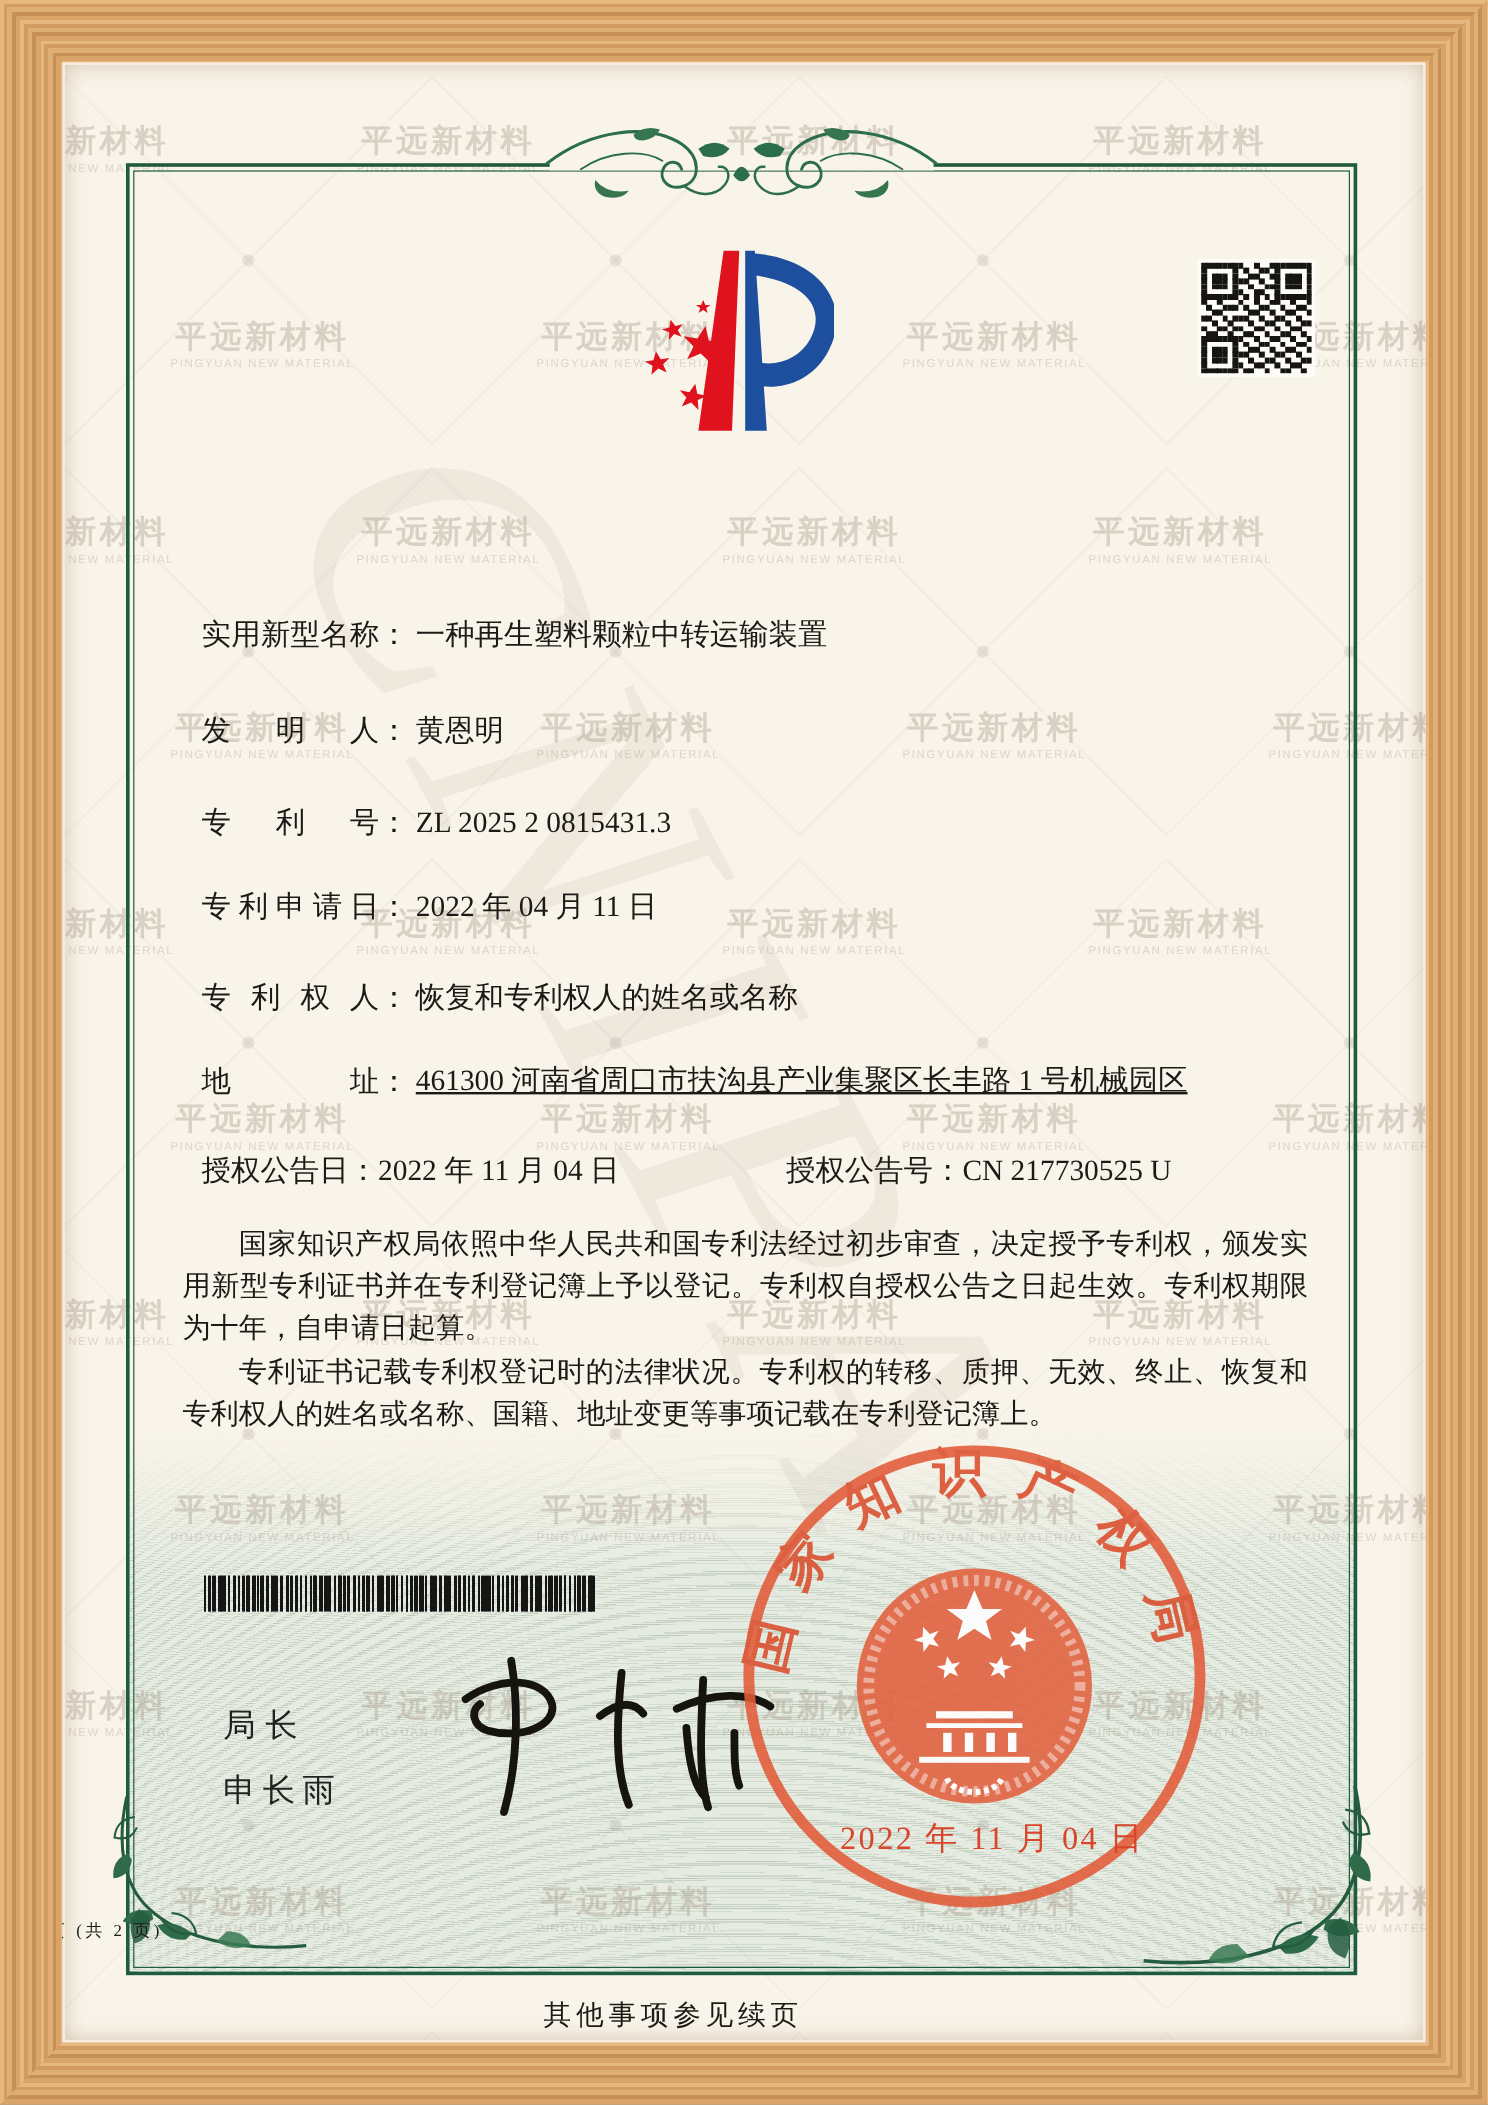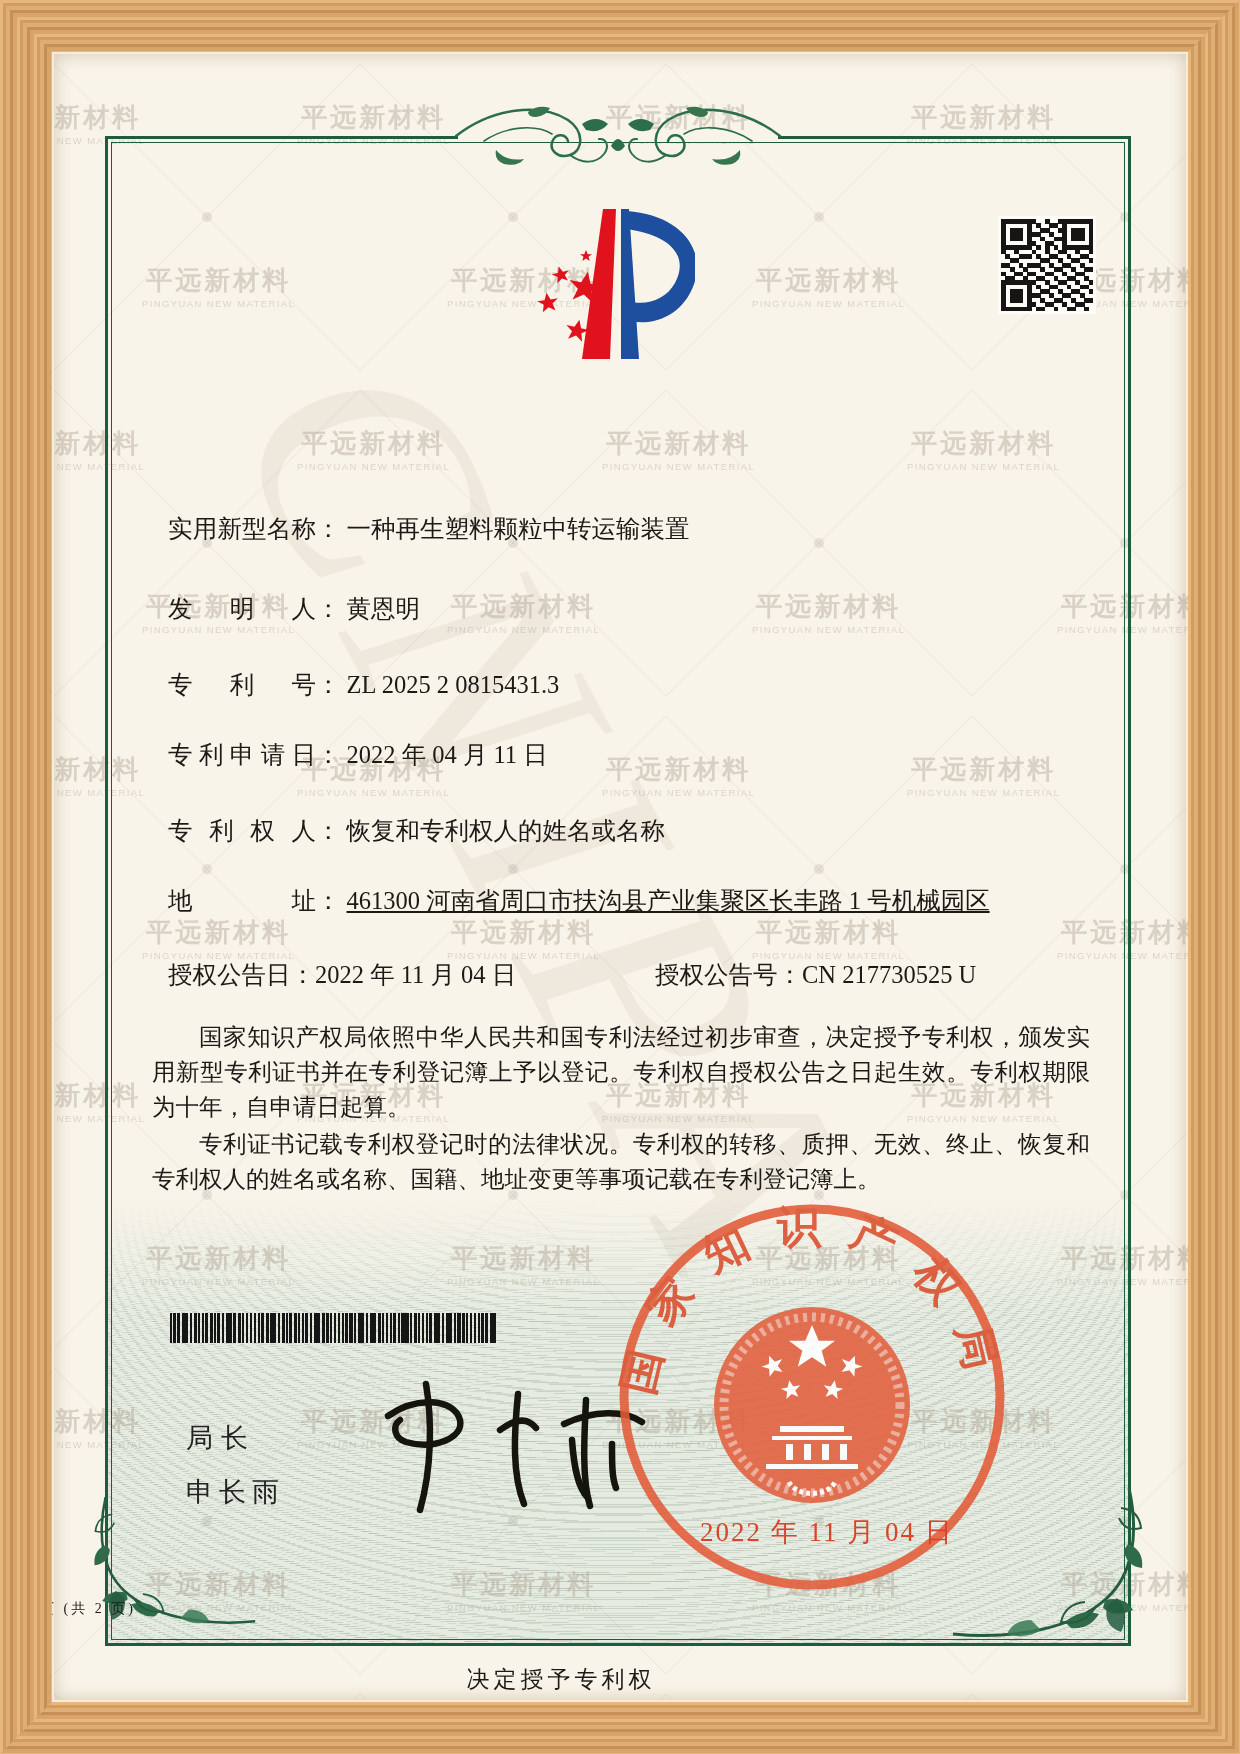--- a/index.html
+++ b/index.html
@@ -593,19 +593,19 @@
         <rect x="217" y="254" width="7" height="16" fill="#fff"></rect>
         <rect x="235" y="254" width="7" height="16" fill="#fff"></rect>
         <rect x="161" y="274" width="92" height="5" fill="#fff"></rect>
         <path d="M184,292 a24,16 0 0 0 46,0" fill="none" stroke="#fff" stroke-width="5" stroke-dasharray="4 3"></path>
       </g>
     </g>
   </svg>
   <div class="txt seal-date">2022 年 11 月 04 日</div>
 
   <div class="txt page-info">第 1 页 (共 2 页)</div>
-  <div class="txt note">决定授予专利权</div>
+  <div class="txt note">其他事项参见续页</div>
 
   <div class="wood wood-h wood-top"></div>
   <div class="wood wood-h wood-bottom"></div>
   <div class="wood wood-v wood-left"></div>
   <div class="wood wood-v wood-right"></div>
 </div>
 
 </body></html>

